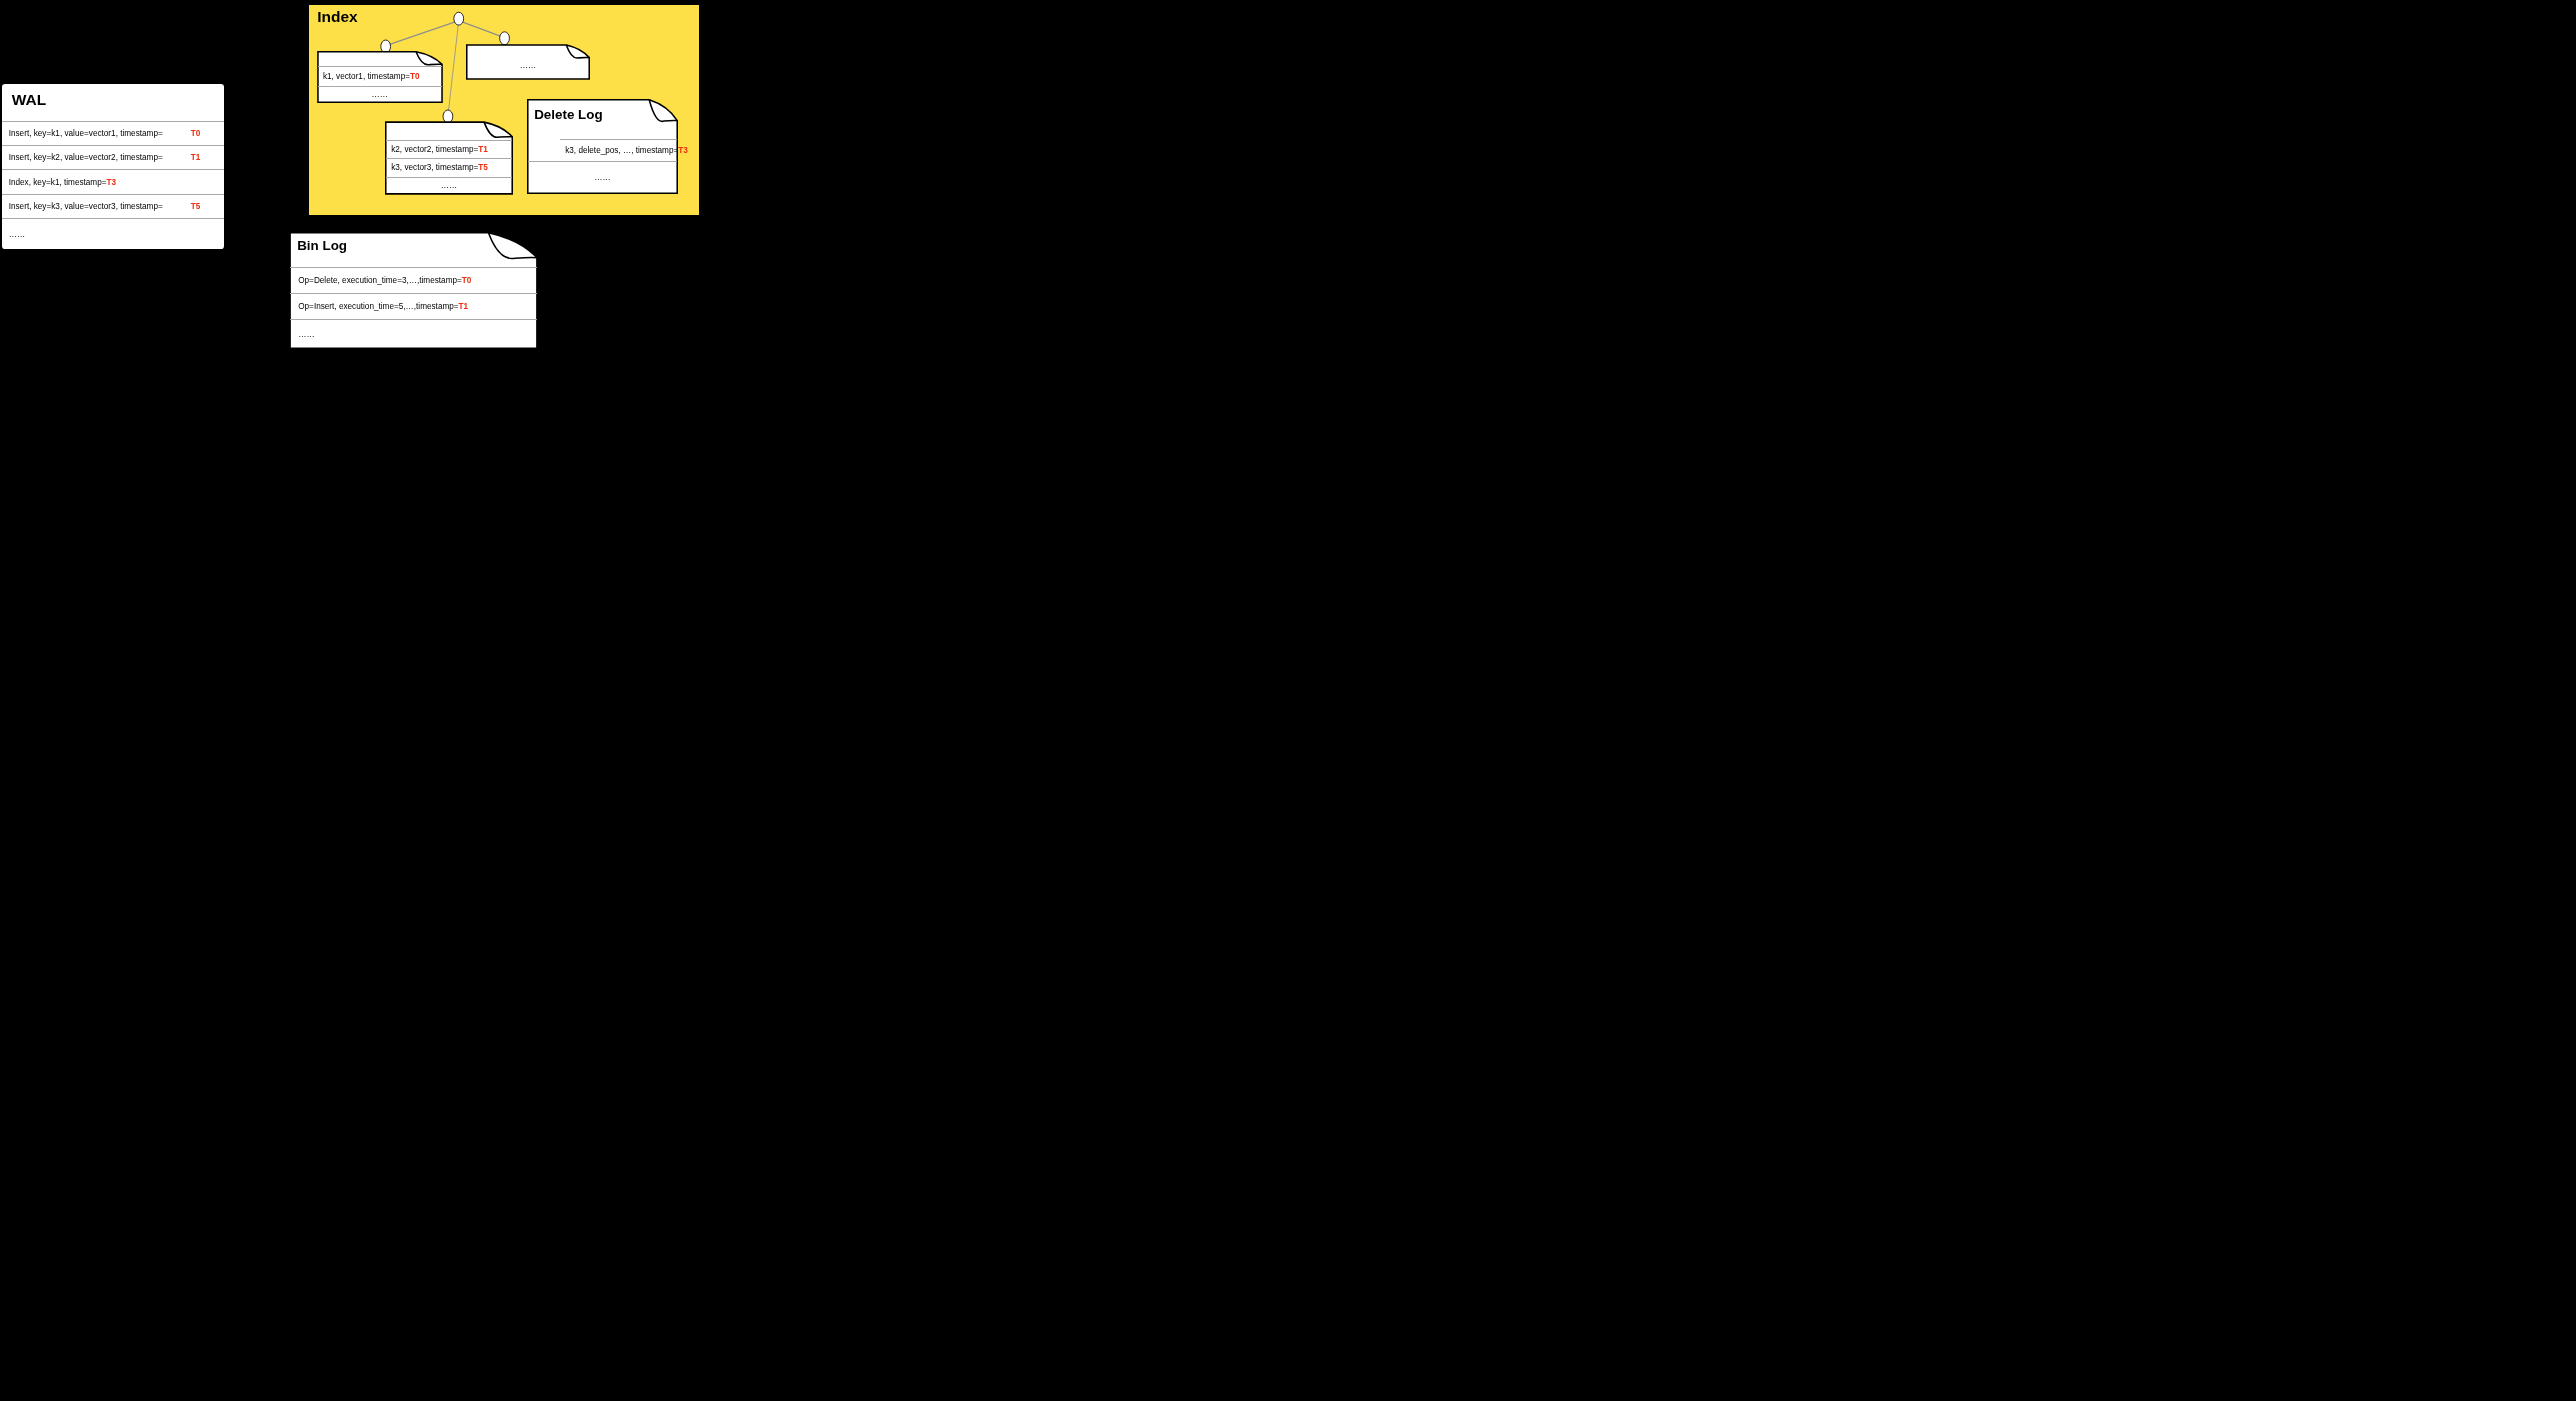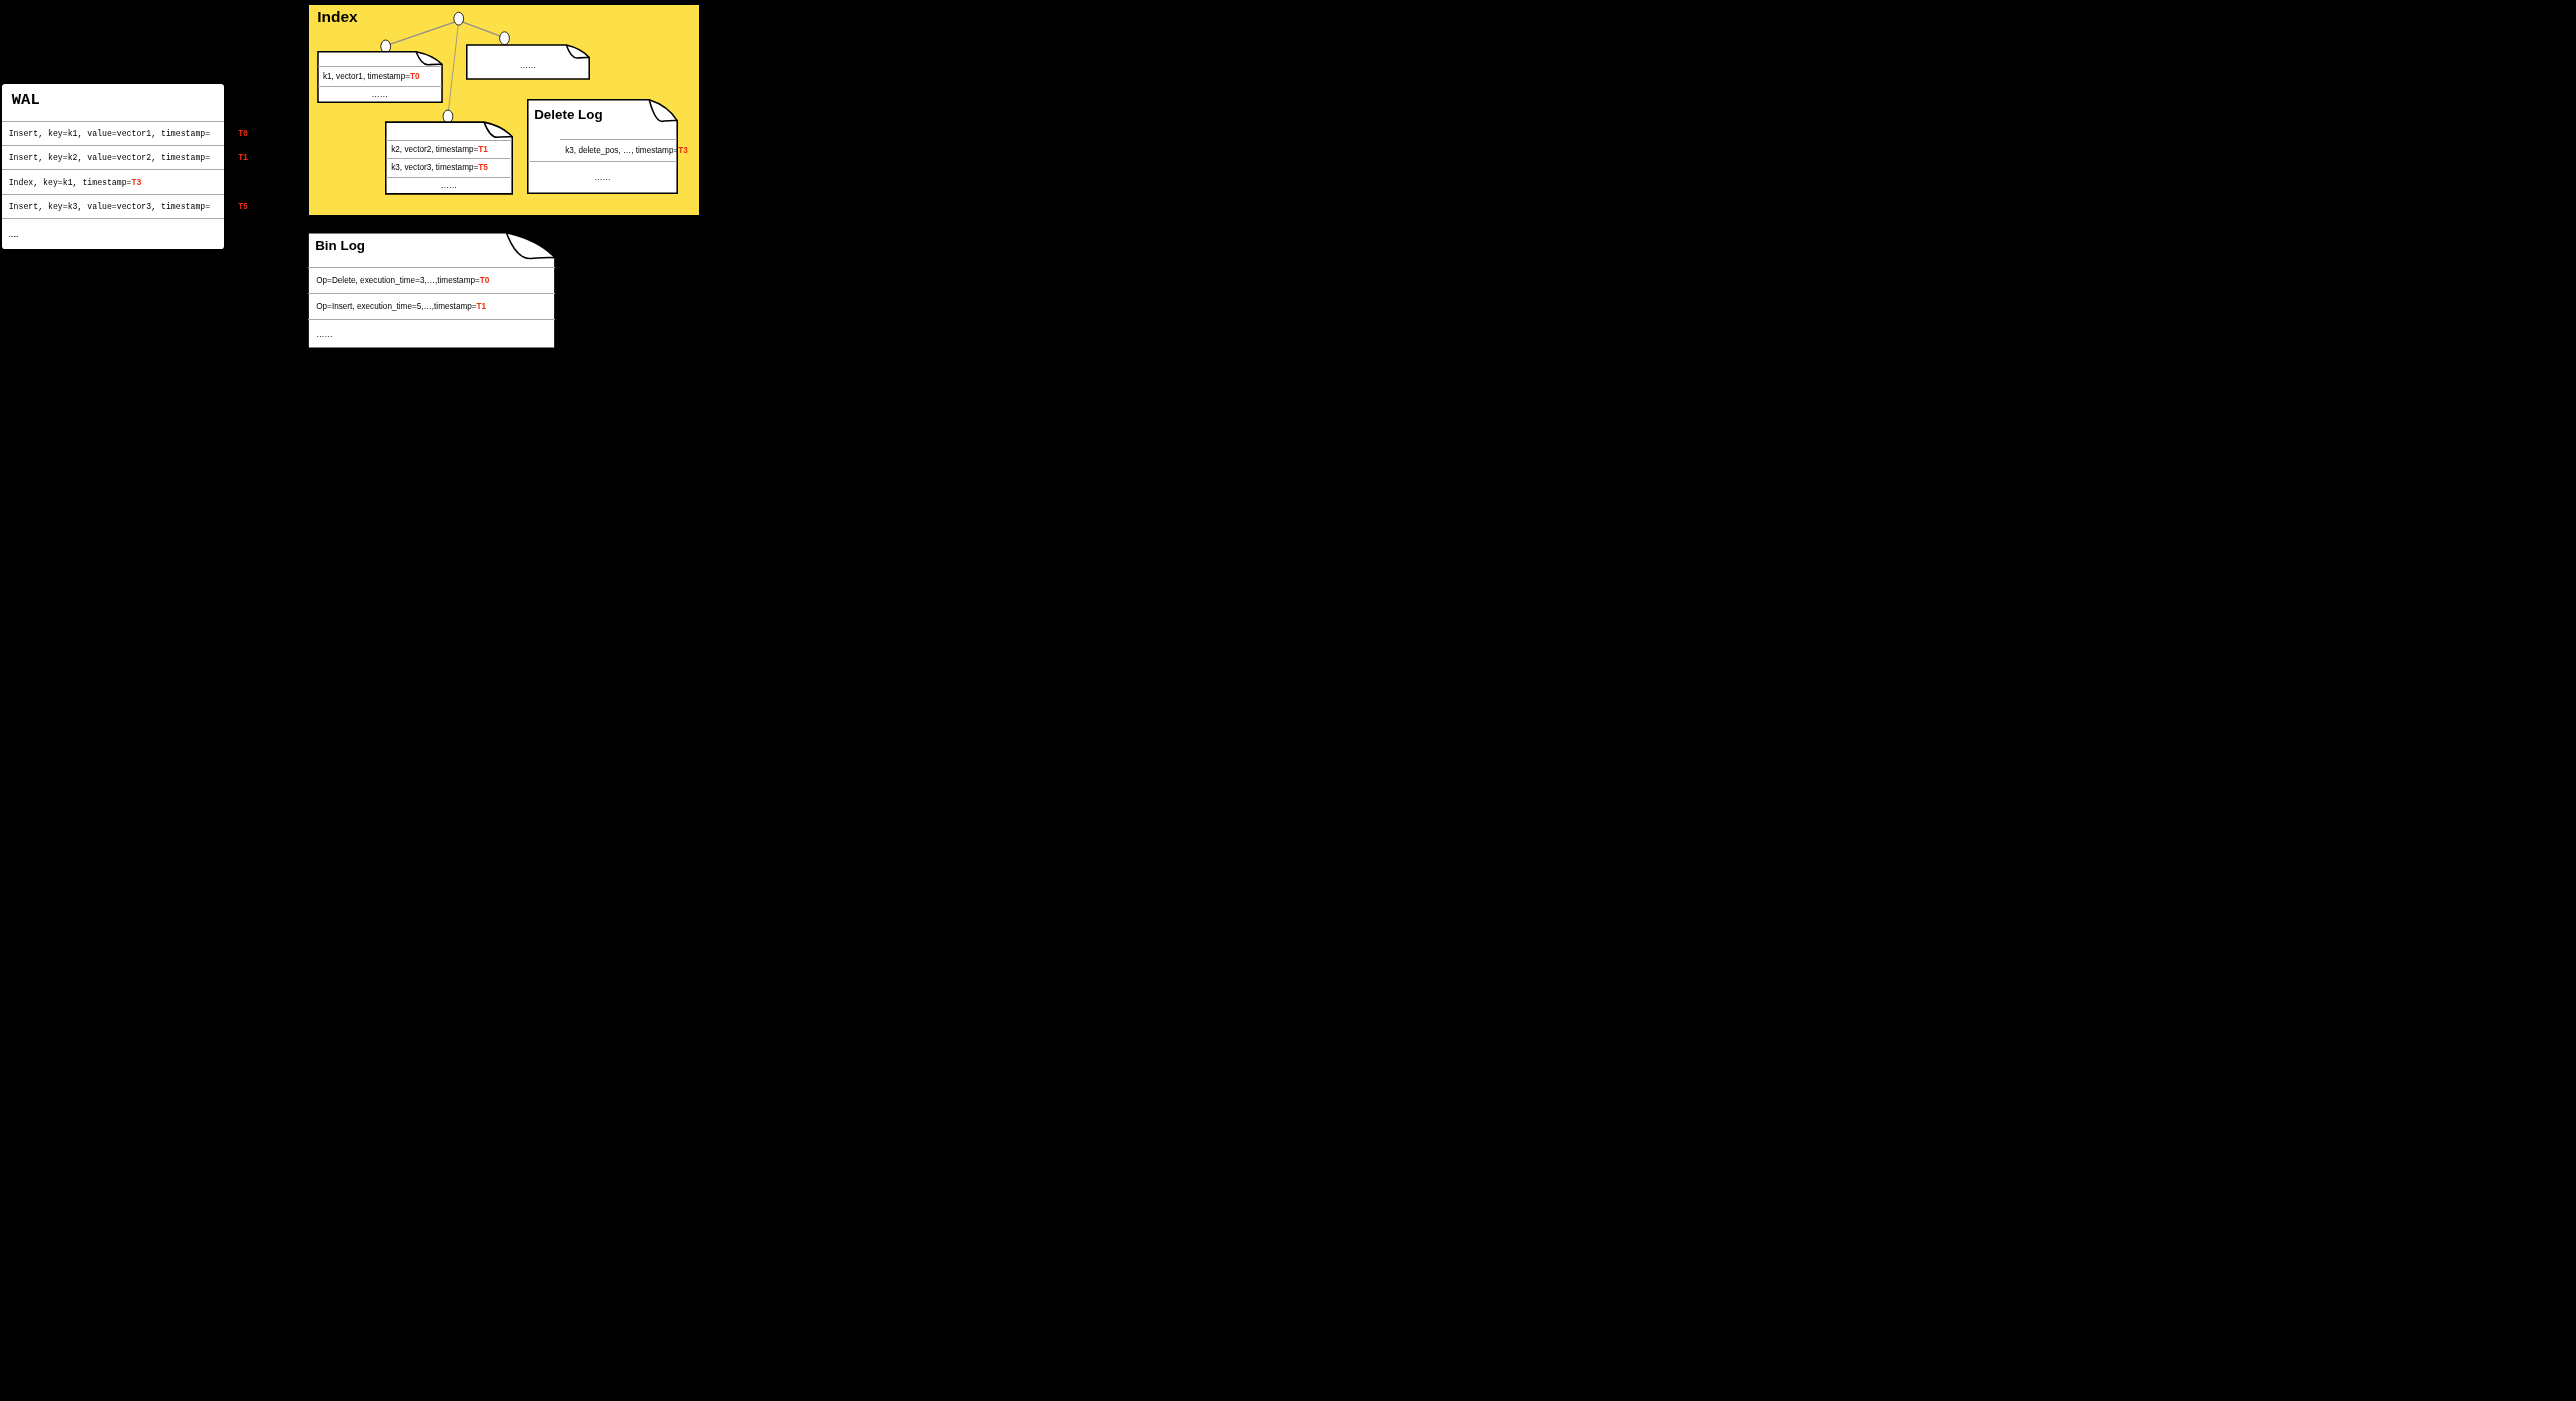--- a/index.html
+++ b/index.html
@@ -13,21 +13,21 @@
     width:704px;height:350px;
     background:#000;
     font-family:"Liberation Sans","DejaVu Sans",sans-serif;
     color:#000;
     overflow:hidden;
   }
   
   .wal{
     position:absolute;left:1.5px;top:84px;width:222px;height:165px;
     background:#fff;border-radius:3.1px;box-sizing:border-box;
-    display:flex;flex-direction:column;font-family:Liberation Mono, monospace;
+    display:flex;flex-direction:column;
   }
   .wal .wtitle{
     height:37px;box-sizing:border-box;
     padding:7.2px 0 0 10.3px;
     font-size:15.5px;font-weight:700;letter-spacing:0;
   }
   .wal .row{
     box-sizing:border-box;border-top:1px solid var(--sep);
     display:flex;align-items:center;padding-left:7.2px;
     font-size:8.2px;white-space:nowrap;
@@ -166,21 +166,21 @@
           <span>k3, delete_pos, …, timestamp=</span>
             <span class="ts">T3</span>
         </div>
         <div class="drow center" style="flex:1;">
           <span>……</span>
         </div>
       </div>
     </div>
   </section>
 
-  <section class="doc" style="left:307px;top:232px;width:249px;height:117px;">
+  <section class="doc" style="left:289px;top:232px;width:249px;height:117px;">
     <svg class="frame" viewBox="0 0 484 228">
       <path d="M1.5,1.5 H388 Q450,15 482.5,50 V226.5 H1.5 Z" fill="#fff" stroke="#000" stroke-width="3"></path>
       <path d="M388,1.5 Q409,57.5 440,51 Q470,49 482.5,50" fill="none" stroke="#000" stroke-width="3"></path>
     </svg>
     <div class="doc-title" style="left:8.2px;top:6.2px;">Bin Log</div>
     <div class="content" style="padding-top:35px;">
       <div class="drow" style="height:26px;padding-left:8.2px;">
         <span>Op=Delete, execution_time=3,…,timestamp=</span>
           <span class="ts">T0</span>
       </div>

